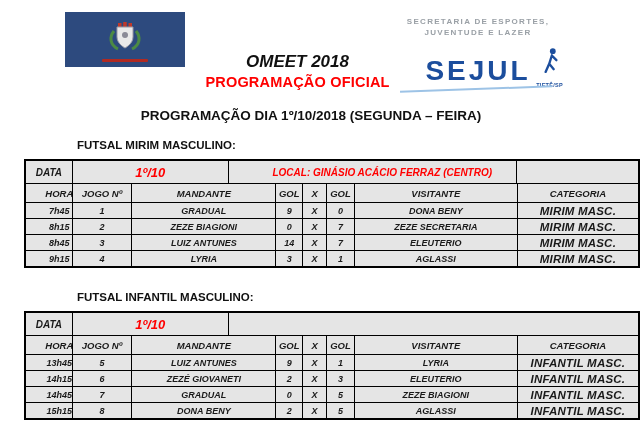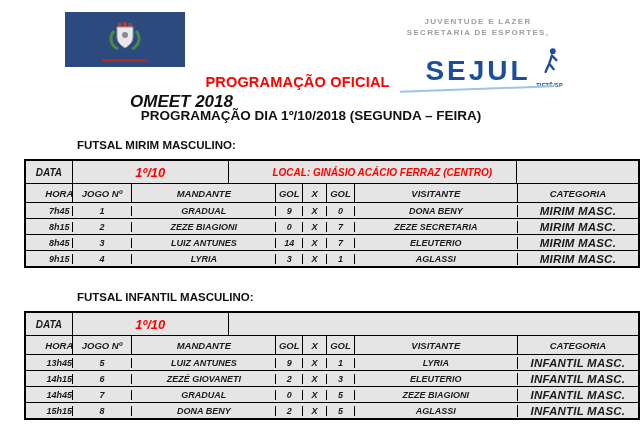--- a/index.html
+++ b/index.html
@@ -16,41 +16,41 @@
   .sejul-dept{color:#9aa0a6;font-size:8px;font-weight:bold;letter-spacing:1.3px;line-height:11px;white-space:nowrap;}
   .sejul-mark{position:relative;margin-top:17px;height:36px;}
   .sejul-word{color:#1c4e9d;font-size:28px;font-weight:bold;letter-spacing:3px;line-height:32px;}
   .sejul-figure{position:absolute;right:10px;top:-8px;}
   .sejul-city{position:absolute;right:6px;bottom:3px;font-size:5.5px;font-weight:bold;color:#1c4e9d;
               background:#fff;padding:0 1px;letter-spacing:0.3px;}
   .sejul-swoosh{position:absolute;left:14px;bottom:1px;width:152px;height:2px;background:#9dc3e6;
                 transform:rotate(-2deg);}
 
   
-  .event-title{position:absolute;left:130px;top:52px;width:335px;text-align:left;
-               font-size:17px;font-weight:bold;font-style:italic;color:#111;margin-top:40px;}
+  .event-title{position:absolute;left:130px;top:52px;width:335px;text-align:center;
+               font-size:17px;font-weight:bold;font-style:italic;color:#111;}
   .event-subtitle{position:absolute;left:130px;top:74px;width:335px;text-align:center;
                   font-size:14.5px;font-weight:bold;color:#ff0000;letter-spacing:0.2px;}
   .day-heading{position:absolute;left:0;top:108px;width:622px;text-align:center;
                font-size:13.5px;font-weight:bold;color:#111;}
 
   
   .section{position:absolute;left:24px;width:616px;}
   .section-1{top:139px;}
   .section-2{top:291px;}
   .section-heading{font-size:11.5px;font-weight:bold;margin:0 0 8px 53px;color:#111;}
   .tbl{border:2px solid #000;background:#e5e5e5;font-style:italic;}
   .trow{display:flex;}
   .trow + .trow{border-top:1px solid #000;}
   .tcell{display:flex;align-items:center;justify-content:center;box-sizing:border-box;
          font-weight:bold;font-size:9px;text-align:center;overflow:hidden;white-space:nowrap;}
   .tcell + .tcell{border-left:1px solid #000;}
   .r-date{height:22px;}
   .r-head{height:18px;}
-  .r-data{height:15px;align-items:center;}
+  .r-data{height:15px;}
   .c-data{width:7.47%;font-size:10px;}
   .c-date{width:25.49%;font-size:13px;color:#ff0000;}
   .c-local{width:47.08%;font-size:10px;color:#ff0000;padding-left:20px;}
   .c-catempty{flex:1;}
   .c-hora{width:7.47%;padding-left:21px;}
   .c-jogo{width:9.74%;}
   .c-mand{width:23.54%;}
   .c-gol1{width:4.38%;}
   .c-x{width:3.90%;}
   .c-gol2{width:4.55%;}
@@ -71,22 +71,22 @@
       <rect x="14" y="6" width="3.5" height="4" fill="#c0392b"></rect>
       <rect x="19.2" y="5" width="3.5" height="5" fill="#c0392b"></rect>
       <rect x="24.5" y="6" width="3.5" height="4" fill="#c0392b"></rect>
       <path d="M13 10 h16 v10 c0 7 -8 11 -8 11 s-8 -4 -8 -11 z" fill="#e9e9e9" stroke="#9a9aa5" stroke-width="1"></path>
       <circle cx="21" cy="18" r="3" fill="#8a8a96"></circle>
     </svg>
     <div class="ribbon"></div>
   </div>
 
   <div class="sejul">
+    <div class="sejul-dept">SECRETARIA DE ESPORTES,</div>
     <div class="sejul-dept">JUVENTUDE E LAZER</div>
-    <div class="sejul-dept">SECRETARIA DE ESPORTES,</div>
     <div class="sejul-mark">
       <span class="sejul-word">SEJUL</span>
       <svg class="sejul-figure" width="18" height="30" viewBox="0 0 20 32">
         <circle cx="12" cy="4" r="3.2" fill="#1c4e9d"></circle>
         <path d="M11 8.5 L8 18 M11 9 L16 14 M8 18 L13 24 M8 18 L4 27" stroke="#1c4e9d" stroke-width="2.6" fill="none" stroke-linecap="round"></path>
       </svg>
       <span class="sejul-city">TIETÊ/SP</span>
       <div class="sejul-swoosh"></div>
     </div>
   </div>

